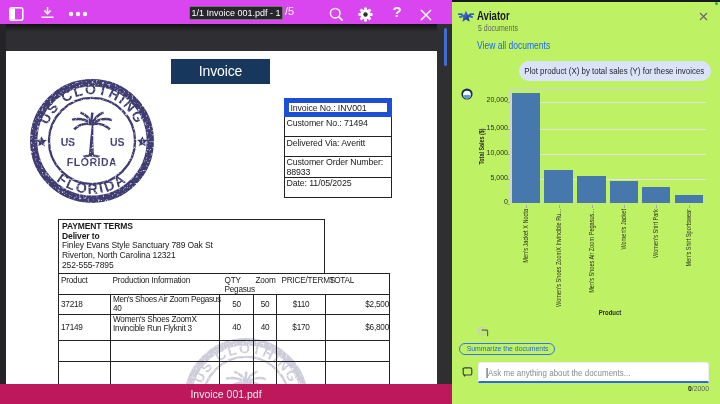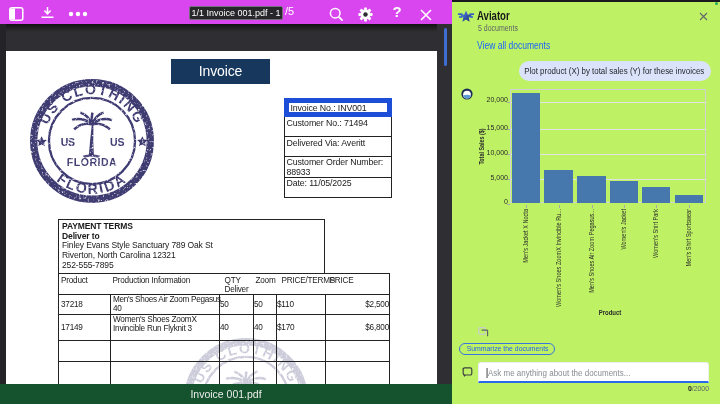--- a/index.html
+++ b/index.html
@@ -2,36 +2,36 @@
 <html><head>
 <meta charset="utf-8">
 <style>
   * { margin:0; padding:0; box-sizing:border-box; }
   html,body { width:720px; height:404px; overflow:hidden; background:#fff;
     font-family:"Liberation Sans", sans-serif; }
   .abs { position:absolute; }
   
   #viewer { position:absolute; left:0; top:0; width:452px; height:404px; background:#2f2f33; overflow:hidden; }
   #toolbar { position:absolute; left:0; top:0; width:452px; height:24px; background:#d946ef; z-index:30; }
-  #botbar { position:absolute; left:0; top:384px; width:452px; height:20px; background:#14532d; z-index:30;
+  #botbar { position:absolute; left:0; top:384px; width:452px; height:20px; background:#be185d; z-index:30;
     color:#ececec; font-size:10.5px; text-align:center; line-height:20px; }
   #page { position:absolute; left:6px; top:25px; width:431px; height:359px; background:#fff; overflow:hidden; }
   #pageshadow { position:absolute; left:6px; top:24px; width:431px; height:8px; z-index:5;
     background:linear-gradient(to bottom, rgba(0,0,0,0.62), rgba(0,0,0,0)); }
   #scrollbar { position:absolute; left:444px; top:28px; width:3px; height:38px; background:#3f6ed2; border-radius:2px; }
   
   #panel { position:absolute; left:452px; top:0; width:315px; height:404px; background:#bef264; overflow:hidden; }
   #paneltop { position:absolute; left:0; top:0; width:268px; height:2px; background:#191a1e; }
   
   #page { color:#1a1a1a; letter-spacing:-0.12px;margin-top:26px; }
   #mtable td { border:1px solid #222; padding:0 0 0 2px; vertical-align:top; }
   #mtable tr.hd td { border-left:none; border-right:none; line-height:9px; }
   #mtable tr.hd td:first-child { border-left:1px solid #222; }
   #mtable tr.hd td:last-child { border-right:1px solid #222; }
-  #mtable td.c { padding:0; vertical-align:middle; }
+  #mtable td.c { text-align:center; padding:0; vertical-align:middle; }
   #mtable td.r { text-align:right; padding:0; vertical-align:middle; }
   
   .ylab { position:absolute; width:30px; right:212px; text-align:right; font-size:7px; line-height:8px; color:#2b2b2b; }
   .bar { position:absolute; background:#4678ae; }
   .xtick { position:absolute; top:204.5px; width:1px; height:3px; background:#a8a8a8; }
   .xlab { position:absolute; top:209px; width:150px; height:8px; font-size:6.8px; color:#2b2b2b;
     text-align:right; white-space:nowrap; transform:rotate(-90deg) scaleX(0.82); transform-origin:top right; }
 </style>
 </head>
 <body>
@@ -106,24 +106,24 @@
           <col style="width:109px">
           <col style="width:34px">
           <col style="width:23px">
           <col style="width:49px">
           <col style="width:64px">
         </colgroup>
       <tbody>
           <tr class="hd" style="height:17px">
         <td style="vertical-align:top;padding:2px 0 0 2px;">Product</td>
         <td style="vertical-align:top;padding:2px 0 0 2px;">Production Information</td>
-        <td style="vertical-align:top;padding:2px 0 0 5px;">QTY Deliver</td>
+        <td style="vertical-align:top;padding:2px 0 0 5px;">QTY Pegasus</td>
         <td style="vertical-align:top;padding:2px 0 0 2px;">Zoom</td>
         <td style="vertical-align:top;padding:2px 0 0 5px;">PRICE/TERMS</td>
-        <td style="vertical-align:top;padding:2px 0 0 4px;">PRICE</td>
+        <td style="vertical-align:top;padding:2px 0 0 4px;">TOTAL</td>
       </tr>
       <tr style="height:20.3px">
         <td style="vertical-align:middle;">37218</td>
         <td style="line-height:9.3px;white-space:nowrap;letter-spacing:-0.3px;">Men's Shoes Air Zoom Pegasus<br>40</td>
         <td class="c">50</td>
             <td class="c">50</td>
             <td class="c">$110</td>
             <td class="r">$2,500</td>
       </tr>
       <tr style="height:26px">

